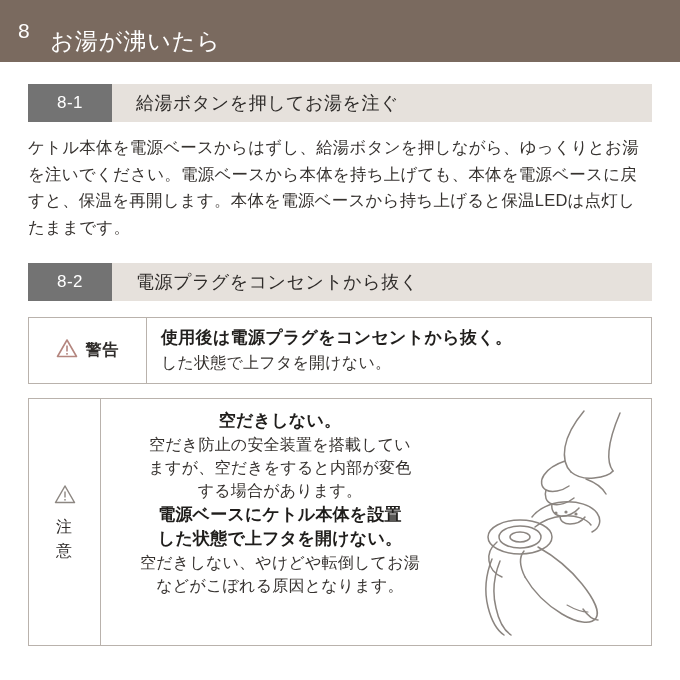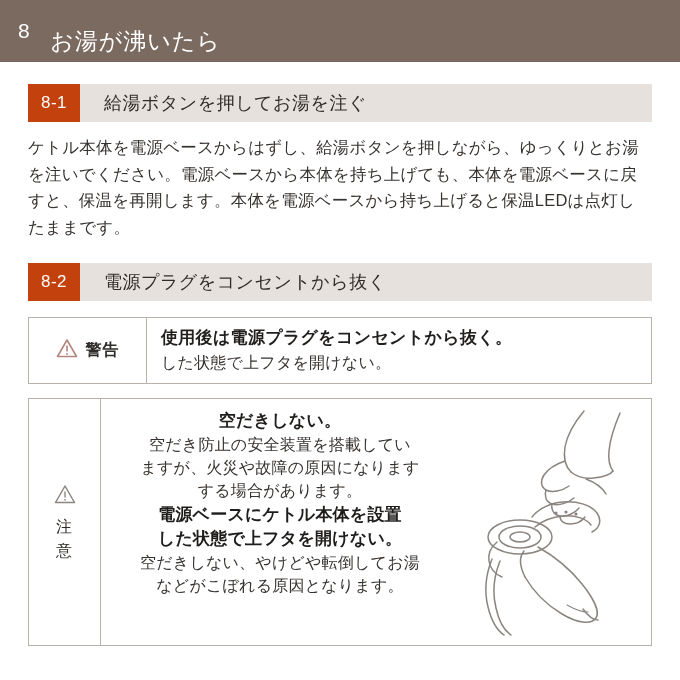--- a/index.html
+++ b/index.html
@@ -46,27 +46,27 @@
   .section {
     margin-top: 22px;
   }
   .section-head {
     display: flex;
     align-items: stretch;
     height: 38px;
     background: #e6e1dc;
   }
   .section-num {
-    background: #c2410c;
+    background: #737373;
     color: #ffffff;
     font-size: 17px;
     display: flex;
     align-items: center;
     justify-content: center;
-    width: 52px;
+    width: 84px;
     letter-spacing: 0.5px;
   }
   .section-label {
     flex: 1;
     display: flex;
     align-items: center;
     padding-left: 24px;
     font-size: 18px;
     color: #2f2c2a;
     letter-spacing: 0.5px;
@@ -236,21 +236,21 @@
             </svg>
           </span>
           <span class="notice-left-label vertical">注</span>
           <span class="notice-left-label">意</span>
         </div>
 
         <div class="caution-body">
           <div class="caution-text-col">
             <div class="caution-line-strong">空だきしない。</div>
             <div class="caution-line">空だき防止の安全装置を搭載してい</div>
-            <div class="caution-line">ますが、火災や故障の原因になります</div>
+            <div class="caution-line">ますが、空だきをすると内部が変色</div>
             <div class="caution-line">する場合があります。</div>
             <div class="caution-line-strong">電源ベースにケトル本体を設置</div>
             <div class="caution-line-strong">した状態で上フタを開けない。</div>
             <div class="caution-line">空だきしない、やけどや転倒してお湯</div>
             <div class="caution-line">などがこぼれる原因となります。</div>
           </div>
 
           <svg class="illus" viewBox="0 0 215 228">
             <g fill="none" stroke="#8b8580" stroke-width="1.5" stroke-linecap="round" stroke-linejoin="round">
 

